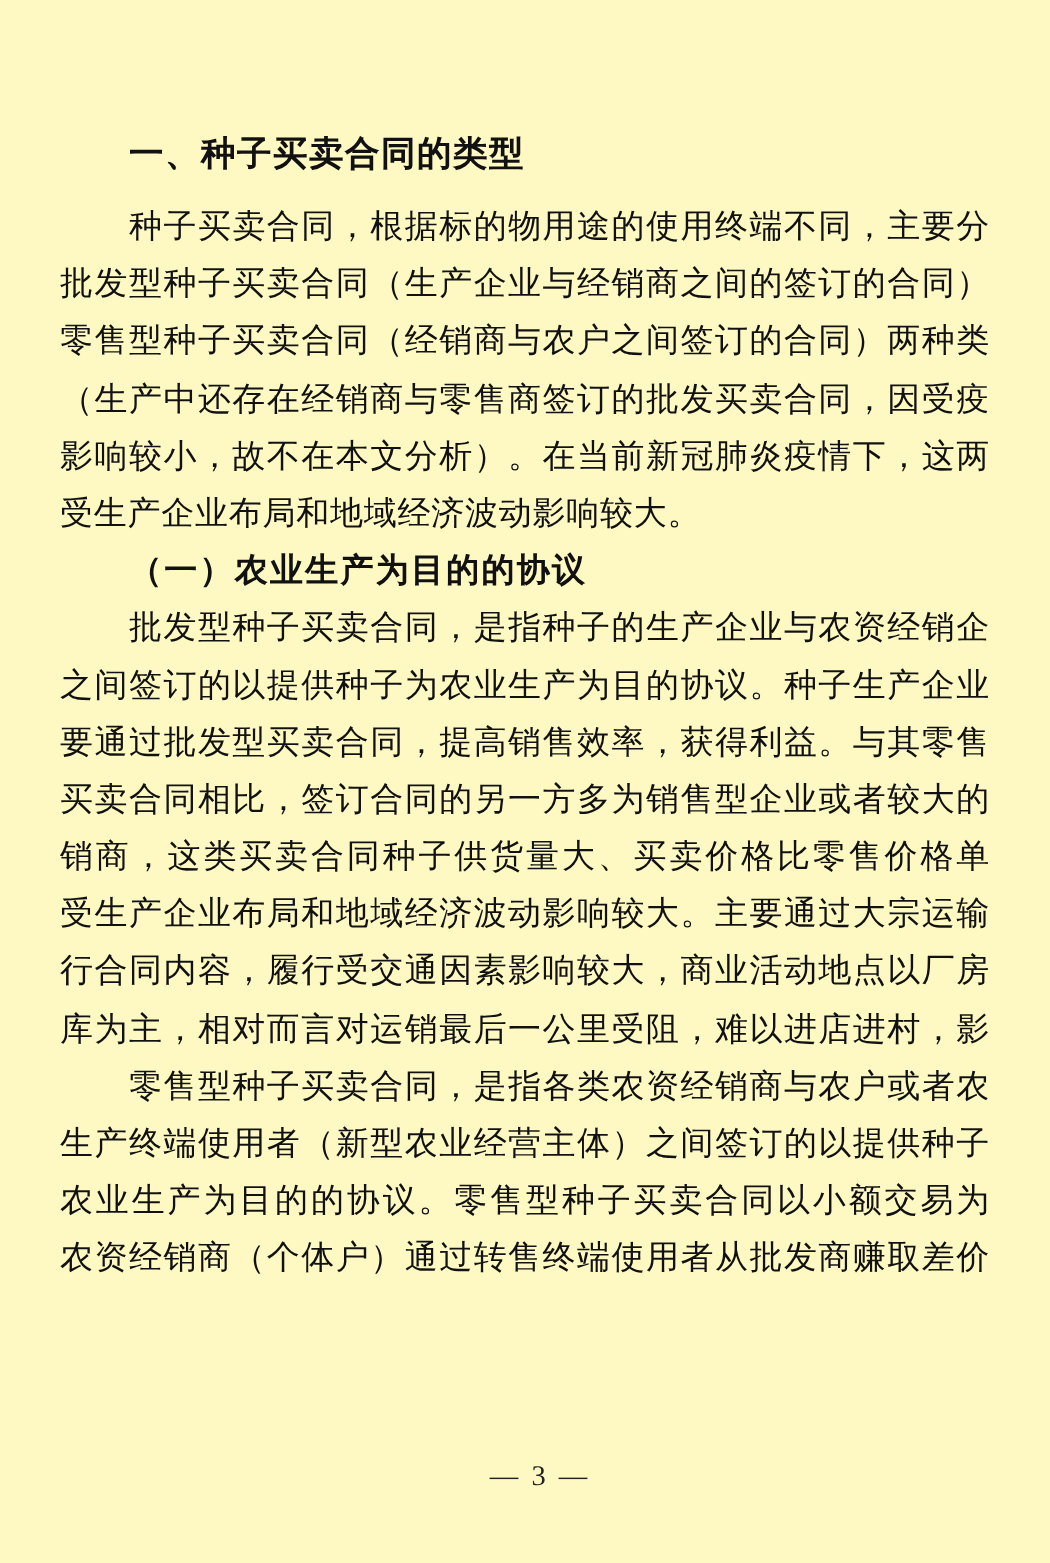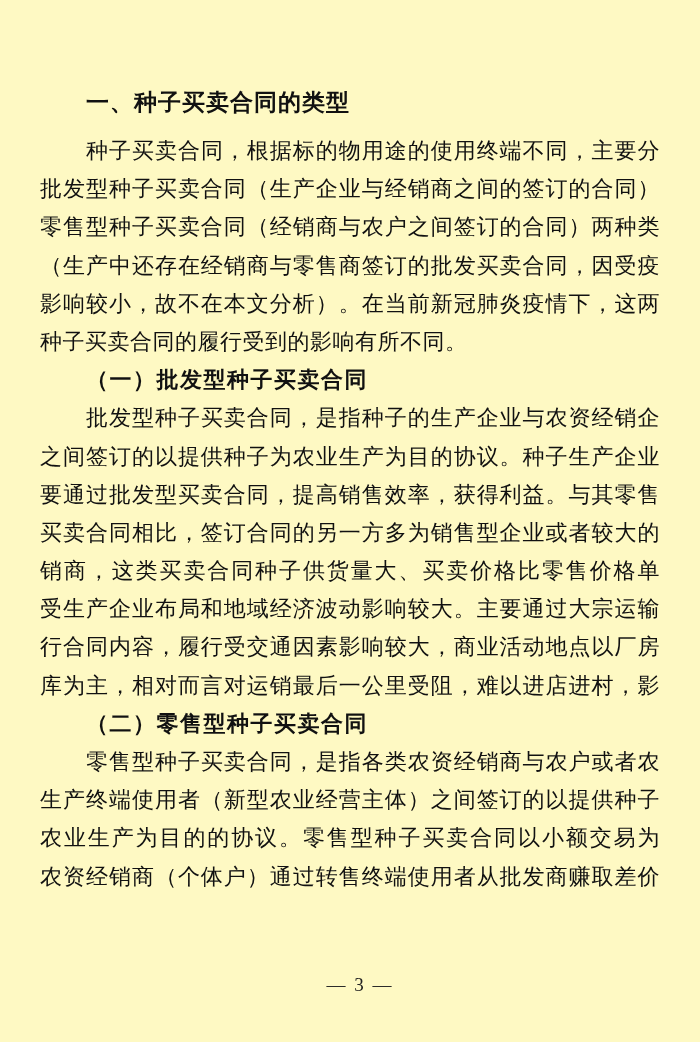--- a/index.html
+++ b/index.html
@@ -62,34 +62,33 @@
 <div class="page">
   <div class="content">
     <h1 class="heading">一、种子买卖合同的类型</h1>
     <div id="blocks">
         <div class="paragraph">
           <div class="line fill indent">种子买卖合同，根据标的物用途的使用终端不同，主要分为</div>
           <div class="line fill">批发型种子买卖合同（生产企业与经销商之间的签订的合同）和</div>
           <div class="line fill">零售型种子买卖合同（经销商与农户之间签订的合同）两种类型</div>
           <div class="line fill">（生产中还存在经销商与零售商签订的批发买卖合同，因受疫情</div>
           <div class="line fill">影响较小，故不在本文分析）。在当前新冠肺炎疫情下，这两类</div>
-          <div class="line">种子买卖合同的履行受到的影响有所不同。</div>
+          <div class="line">受生产企业布局和地域经济波动影响较大。</div>
         </div>
-        <div class="line subheading">（一）批发型种子买卖合同</div>
+        <div class="line subheading">（一）农业生产为目的的协议</div>
         <div class="paragraph">
           <div class="line fill indent">批发型种子买卖合同，是指种子的生产企业与农资经销企业</div>
           <div class="line fill">之间签订的以提供种子为农业生产为目的协议。种子生产企业主</div>
           <div class="line fill">要通过批发型买卖合同，提高销售效率，获得利益。与其零售型</div>
           <div class="line fill">买卖合同相比，签订合同的另一方多为销售型企业或者较大的经</div>
           <div class="line fill">销商，这类买卖合同种子供货量大、买卖价格比零售价格单低，</div>
           <div class="line fill">受生产企业布局和地域经济波动影响较大。主要通过大宗运输履</div>
           <div class="line fill">行合同内容，履行受交通因素影响较大，商业活动地点以厂房仓</div>
           <div class="line fill">库为主，相对而言对运销最后一公里受阻，难以进店进村，影响</div>
         </div>
-        <div class="line subheading">（二）零售型种子买卖合同</div>
         <div class="paragraph">
           <div class="line fill indent">零售型种子买卖合同，是指各类农资经销商与农户或者农业</div>
           <div class="line fill">生产终端使用者（新型农业经营主体）之间签订的以提供种子为</div>
           <div class="line fill">农业生产为目的的协议。零售型种子买卖合同以小额交易为主，</div>
           <div class="line fill">农资经销商（个体户）通过转售终端使用者从批发商赚取差价来</div>
         </div>
       </div>
   </div>
   <div class="footer">
     <span class="pagenum">— 3 —</span>

